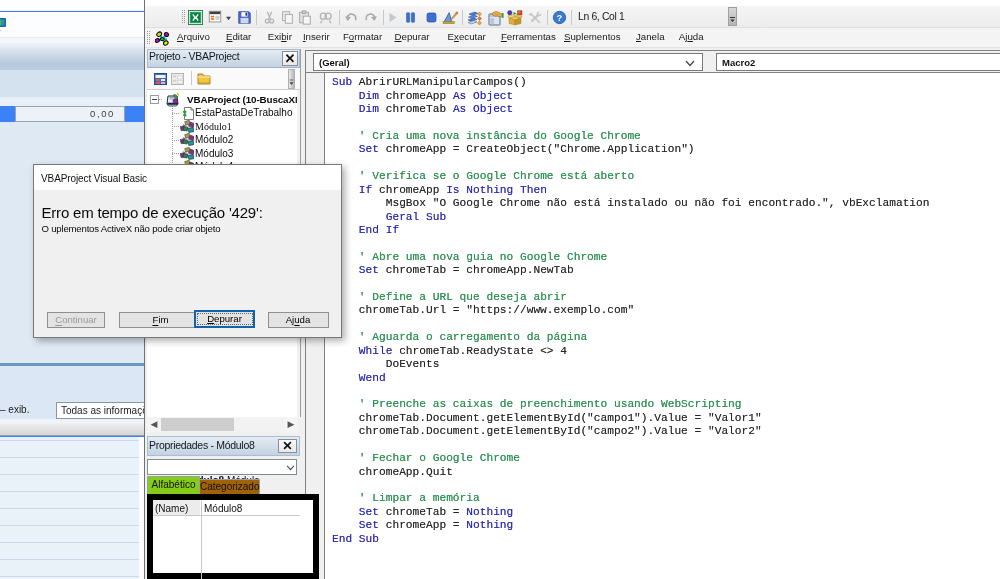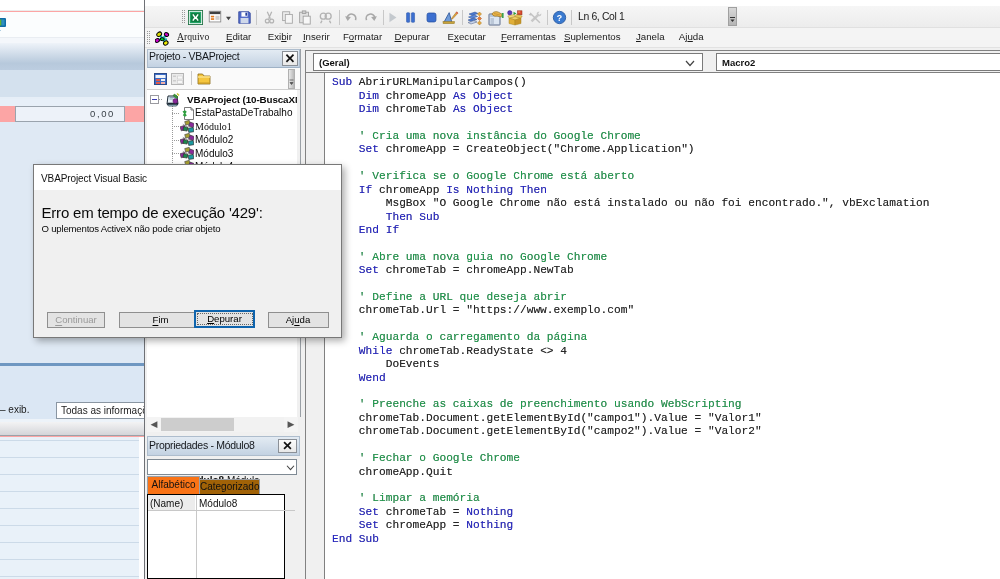--- a/index.html
+++ b/index.html
@@ -20,21 +20,21 @@
       <path d="M3 4 L8 7 L12 4 M8 7 L8 10" stroke="#888" stroke-width="0.8" fill="none"></path>
       <rect x="5.5" y="0.5" width="5" height="4" fill="#a8a030" stroke="#555" stroke-width="0.7" transform="rotate(-15 8 2.5)"></rect>
       <rect x="10" y="2.5" width="5" height="4.5" fill="#8a2a9a" stroke="#444" stroke-width="0.7" transform="rotate(20 12.5 4.5)"></rect>
       <rect x="0.5" y="6" width="5" height="4.5" fill="#8a2a9a" stroke="#444" stroke-width="0.7" transform="rotate(-18 3 8)"></rect>
       <rect x="3.5" y="7" width="4.5" height="4" fill="#1a8a4a" stroke="#333" stroke-width="0.7" transform="rotate(10 5.5 9)"></rect>
       <rect x="9" y="8" width="5.5" height="4.5" fill="#1a9aa0" stroke="#333" stroke-width="0.7" transform="rotate(-8 11.5 10)"></rect>
     </g>
   </defs>
 </svg>
 
-<div class="abs" id="excel" style="left:0;top:0;width:146px;height:520px;background:#fca5a5;">
+<div class="abs" id="excel" style="left:0;top:0;width:146px;height:520px;background:#3b82f6;">
   <div class="abs" style="left:0;top:0;width:146px;height:11px;background:#fff;border-bottom:1px solid #ececec;"></div>
   <div class="abs" style="left:0;top:12px;width:146px;height:31px;background:#fbfdfe;"></div>
 
   <svg class="abs" style="left:-5px;top:17px;" width="12" height="15" viewBox="0 0 12 15">
     <rect x="0" y="1" width="11" height="9" rx="1" fill="#0f6ca6"></rect>
     <rect x="1.5" y="2.5" width="5" height="6" fill="#63b32e"></rect>
     <rect x="6.5" y="2.5" width="3" height="6" fill="#2e8fc0"></rect>
     <path d="M4 10 L5.5 14 L0 14 Z" fill="#0f6ca6"></path>
   </svg>
   <div class="abs" style="left:0;top:37px;width:146px;height:6px;background:#f4f7fb;border-top:1px solid #e9edf2;"></div>
@@ -203,21 +203,21 @@
 
     <svg class="abs" style="left:10px;top:2.5px;" width="15" height="15" viewBox="0 0 15 15">
       <path d="M4.5 3.5 L7 7 M11 4 L8 7.5 M3 9 L7 8 M8 8 L12 8.5 M8.5 8.5 L10 12" stroke="#1aacac" stroke-width="2.2"></path>
       <ellipse cx="4.2" cy="3.2" rx="2.6" ry="2" fill="#d8d800" stroke="#000" stroke-width="1" transform="rotate(-35 4.2 3.2)"></ellipse>
       <ellipse cx="11.5" cy="3.5" rx="2.2" ry="1.8" fill="#cc00cc" stroke="#000" stroke-width="1" transform="rotate(35 11.5 3.5)"></ellipse>
       <ellipse cx="2.2" cy="9.5" rx="2.2" ry="1.8" fill="#cc00cc" stroke="#000" stroke-width="1" transform="rotate(-25 2.2 9.5)"></ellipse>
       <ellipse cx="7.2" cy="8.2" rx="2" ry="1.5" fill="#00cc22" stroke="#000" stroke-width="1"></ellipse>
       <ellipse cx="10.8" cy="12" rx="2.4" ry="1.9" fill="#e8e800" stroke="#000" stroke-width="1" transform="rotate(-35 10.8 12)"></ellipse>
     </svg>
     <div id="menus" style="position:absolute;left:0;top:3px;width:856px;height:16px;font-size:9.7px;color:#1b1b1b;">
-      <span class="abs" style="left:32px;font-family:Liberation Serif, serif;"><u>A</u>rquivo</span>
+      <span class="abs" style="left:32px;"><u>A</u>rquivo</span>
       <span class="abs" style="left:81px;"><u>E</u>ditar</span>
       <span class="abs" style="left:122.7px;">Exi<u>b</u>ir</span>
       <span class="abs" style="left:157.9px;"><u>I</u>nserir</span>
       <span class="abs" style="left:197.9px;">F<u>o</u>rmatar</span>
       <span class="abs" style="left:249.5px;"><u>D</u>epurar</span>
       <span class="abs" style="left:302.6px;">E<u>x</u>ecutar</span>
       <span class="abs" style="left:355.9px;"><u>F</u>erramentas</span>
       <span class="abs" style="left:419px;"><u>S</u>uplementos</span>
       <span class="abs" style="left:491px;"><u>J</u>anela</span>
       <span class="abs" style="left:533.8px;">Aj<u>u</u>da</span>
@@ -334,21 +334,21 @@
     <pre id="code" class="abs" style="left:26px;top:25.3px;font-family:'Liberation Mono',monospace;font-size:11.19px;line-height:13.42px;color:#262626;text-shadow:0 0 0.5px rgba(40,40,40,0.55);"><span class="k">Sub</span> AbrirURLManipularCampos()
     <span class="k">Dim</span> chromeApp <span class="k">As Object</span>
     <span class="k">Dim</span> chromeTab <span class="k">As Object</span>
 
     <span class="c">' Cria uma nova instância do Google Chrome</span>
     <span class="k">Set</span> chromeApp = CreateObject("Chrome.Application")
 
     <span class="c">' Verifica se o Google Chrome está aberto</span>
     <span class="k">If</span> chromeApp <span class="k">Is Nothing Then</span>
         MsgBox "O Google Chrome não está instalado ou não foi encontrado.", vbExclamation
-        <span class="k">Then Sub</span>
+        <span class="k">Geral Sub</span>
     <span class="k">End If</span>
 
     <span class="c">' Abre uma nova guia no Google Chrome</span>
     <span class="k">Set</span> chromeTab = chromeApp.NewTab
 
     <span class="c">' Define a URL que deseja abrir</span>
     chromeTab.Url = "https://www.exemplo.com"
 
     <span class="c">' Aguarda o carregamento da página</span>
     <span class="k">While</span> chromeTab.ReadyState &lt;&gt; 4
@@ -382,25 +382,25 @@
     </div>
 
     <div class="abs" style="left:0;top:42px;width:150px;height:15.5px;background:#fff;border:1px solid #7f8a94;">
       <div class="abs" style="left:3px;top:15px;font-size:10px;color:#111;padding-left:32px;"><b>Módulo8</b> Módulo</div>
       <svg class="abs" style="left:138px;top:4px;" width="9" height="7" viewBox="0 0 10 8">
           <path d="M1 2 L5 6.5 L9 2" stroke="#444" stroke-width="1.2" fill="none"></path>
         </svg>
     </div>
 
     <div class="abs" style="left:0;top:59.3px;width:153px;height:18.1px;">
-      <div class="abs" style="left:0;top:0;width:53px;height:18.1px;background:#f97316;border:1px solid #9aa0a8;border-bottom:none;font-size:10px;text-align:center;line-height:16px;color:#111;">Alfabético</div>
+      <div class="abs" style="left:0;top:0;width:53px;height:18.1px;background:#84cc16;border:1px solid #9aa0a8;border-bottom:none;font-size:10px;text-align:center;line-height:16px;color:#111;">Alfabético</div>
       <div class="abs" style="left:53px;top:2.6px;width:60px;height:15.5px;background:#a16207;border:1px solid #9aa0a8;border-bottom:none;border-left:none;font-size:10px;text-align:center;line-height:14px;color:#111;">Categorizado</div>
     </div>
 
-    <div class="abs" style="left:0;top:77.4px;width:138px;height:84.6px;background:#fff;border:1px solid #000000;">
+    <div class="abs" style="left:0;top:77.4px;width:172px;height:84.6px;background:#fff;border:6px solid #000000;">
       <div class="abs" style="left:0;top:0;width:47px;height:15px;background:#ececec;"></div>
       <div class="abs" style="left:47.5px;top:0;width:1px;height:83px;background:#c8c8c8;"></div>
       <div class="abs" style="left:0;top:15px;width:147px;height:1px;background:#c8c8c8;"></div>
       <div class="abs" style="left:2px;top:2.5px;font-size:10px;color:#111;">(Name)</div>
       <div class="abs" style="left:51px;top:2.5px;font-size:10px;color:#111;">Módulo8</div>
     </div>
 
   </div>
 </div>
 

